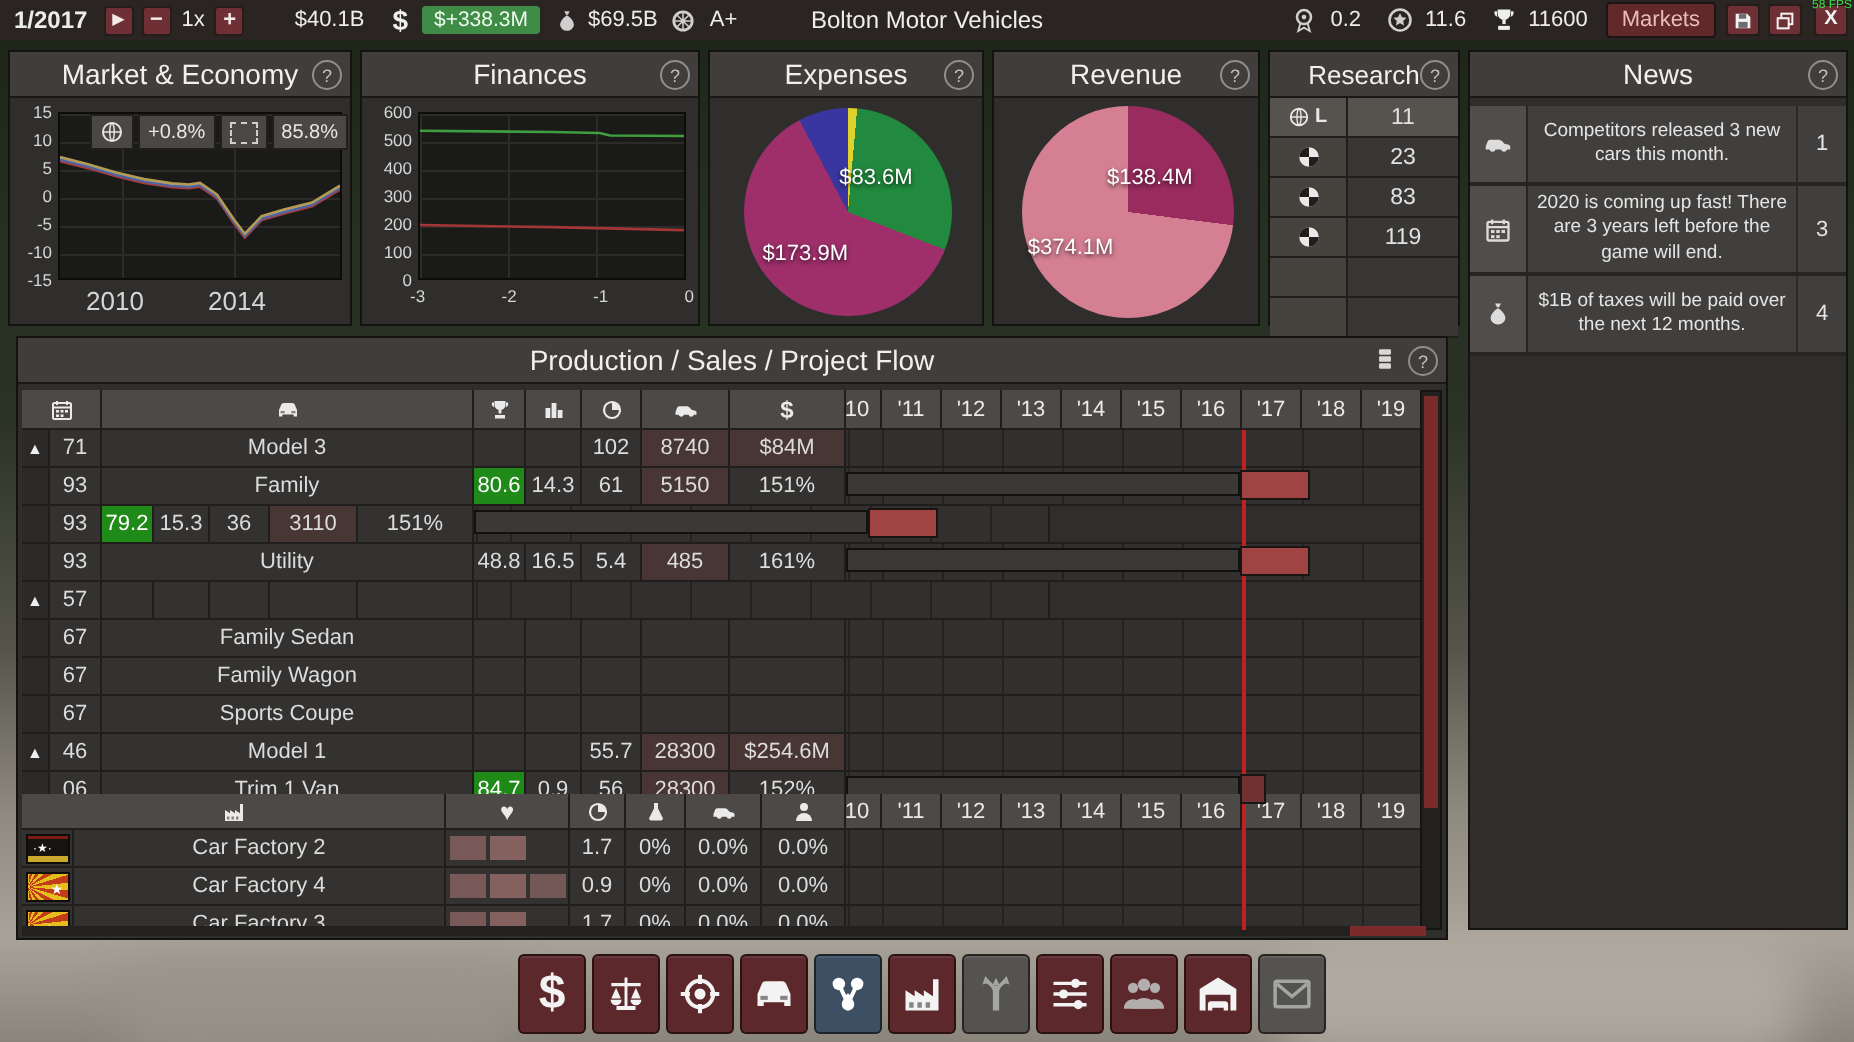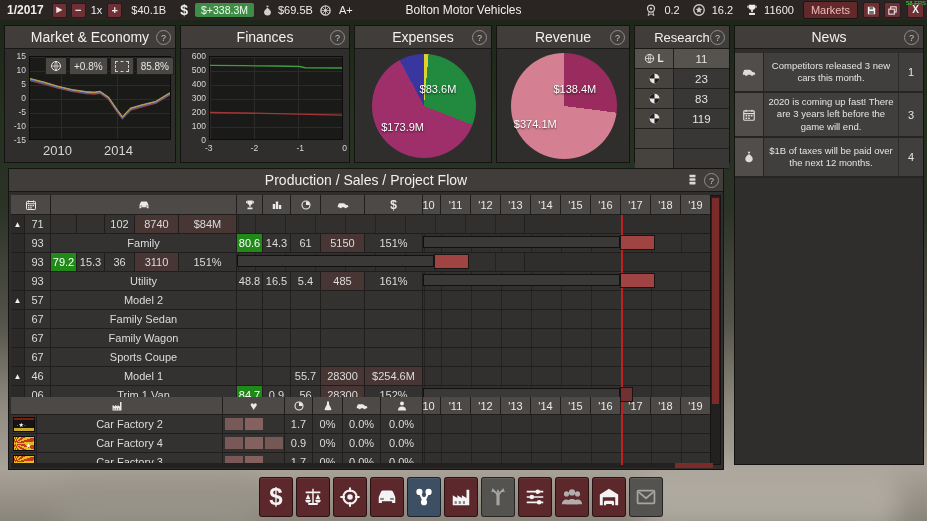--- a/index.html
+++ b/index.html
@@ -114,21 +114,21 @@
     <span class="sp tbtn" style="margin-left:8px;">
         <span style="font-size:8px;line-height:1">▶</span>
       </span>
     <span class="sp tbtn" style="margin-left:4px;">
         <span style="font-size:11px;font-weight:bold;line-height:1">−</span>
       </span>
     <span class="sp" style="margin-left:5px;">1x</span>
     <span class="sp tbtn" style="margin-left:5px;">
         <span style="font-size:11px;font-weight:bold;line-height:1">+</span>
       </span>
-    <span class="sp" style="margin-left:9px;">$40.1B</span>
+    <span class="sp" style="margin-left:25px;">$40.1B</span>
     <span class="sp mini-ic" style="margin-left:14px;font-size:14px;font-weight:bold;color:#f0f0f0;">$</span>
     <span class="sp badge-green" style="margin-left:7px;">$+338.3M</span>
     <span class="sp mini-ic" style="margin-left:7px;">
         <svg width="13" height="13" viewBox="0 0 24 24" fill="currentColor" aria-hidden="true">
           <path d="M9.5 3h5l-1.6 3.2h-1.8z"></path>
           <path d="M12 6.8c4.2 2.8 6.4 6 6.4 8.8A6.2 6.2 0 0112 21a6.2 6.2 0 01-6.4-5.4c0-2.8 2.2-6 6.4-8.8z"></path>
         </svg>
       </span>
     <span class="sp" style="margin-left:4px;">$69.5B</span>
     <span class="sp mini-ic" style="margin-left:6px;">
@@ -148,21 +148,21 @@
           <path d="M9 14.5l-2 7 5-3 5 3-2-7" fill="none" stroke="currentColor" stroke-width="1.6"></path>
         </svg>
       </span>
     <span class="sp" style="margin-left:6px;">0.2</span>
     <span class="sp mini-ic" style="margin-left:12px;">
         <svg width="14" height="14" viewBox="0 0 24 24" fill="currentColor" aria-hidden="true">
           <circle cx="12" cy="12" r="9" fill="none" stroke="currentColor" stroke-width="2.2"></circle>
           <path d="M12 6l1.7 3.6 3.9.5-2.9 2.7.8 3.9L12 14.8l-3.5 1.9.8-3.9-2.9-2.7 3.9-.5z"></path>
         </svg>
       </span>
-    <span class="sp" style="margin-left:6px;">16.2</span>
+    <span class="sp" style="margin-left:6px;">11.6</span>
     <span class="sp mini-ic" style="margin-left:12px;color:#eeeeee;">
         <svg width="14" height="14" viewBox="0 0 24 24" fill="currentColor" aria-hidden="true">
           <path d="M6.5 3h11v3.5a5.5 5.5 0 01-11 0z"></path>
           <path d="M4 4.5h2v3c0 .7.2 1.3.5 1.9A4 4 0 014 4.5zm16 0h-2v3c0 .7-.2 1.3-.5 1.9A4 4 0 0020 4.5z"></path>
           <rect x="10.6" y="11.5" width="2.8" height="4"></rect>
           <path d="M7 17h10v3.5H7z"></path>
         </svg>
       </span>
     <span class="sp" style="margin-left:5px;">11600</span>
     <span class="sp" id="markets-btn" style="margin-left:9px;">Markets</span>
@@ -457,20 +457,21 @@
           <div class="hc yc">
             <span>'18</span>
           </div>
           <div class="hc yc">
             <span>'19</span>
           </div>
         </div>
         <div class="vrow">
           <div class="cell arrowc" style="flex: 0 0 14px;">▲</div>
           <div class="cell" style="flex: 0 0 26px;">71</div>
+          <div class="cell" style="flex: 0 0 186px;">Model 3</div>
           <div class="cell" style="flex: 0 0 26px;"></div>
           <div class="cell" style="flex: 0 0 28px;"></div>
           <div class="cell" style="flex: 0 0 30px;">102</div>
           <div class="cell hlc" style="flex: 0 0 44px;">8740</div>
           <div class="cell hlc" style="flex: 0 0 58px;">$84M</div>
           <div class="cg"></div>
         </div>
         <div class="vrow">
           <div class="cell arrowc" style="flex: 0 0 14px;"></div>
           <div class="cell" style="flex: 0 0 26px;">93</div>
@@ -508,21 +509,20 @@
           <div class="cell hlc" style="flex: 0 0 44px;">485</div>
           <div class="cell" style="flex: 0 0 58px;">161%</div>
           <div class="cg">
             <div class="gbar"></div>
             <div class="gblock"></div>
           </div>
         </div>
         <div class="vrow">
           <div class="cell arrowc" style="flex: 0 0 14px;">▲</div>
           <div class="cell" style="flex: 0 0 26px;">57</div>
-          <div class="cell" style="flex: 0 0 186px;">Model 2</div>
           <div class="cell" style="flex: 0 0 26px;"></div>
           <div class="cell" style="flex: 0 0 28px;"></div>
           <div class="cell" style="flex: 0 0 30px;"></div>
           <div class="cell" style="flex: 0 0 44px;"></div>
           <div class="cell" style="flex: 0 0 58px;"></div>
           <div class="cg"></div>
         </div>
         <div class="vrow">
           <div class="cell arrowc" style="flex: 0 0 14px;"></div>
           <div class="cell" style="flex: 0 0 26px;">67</div>

